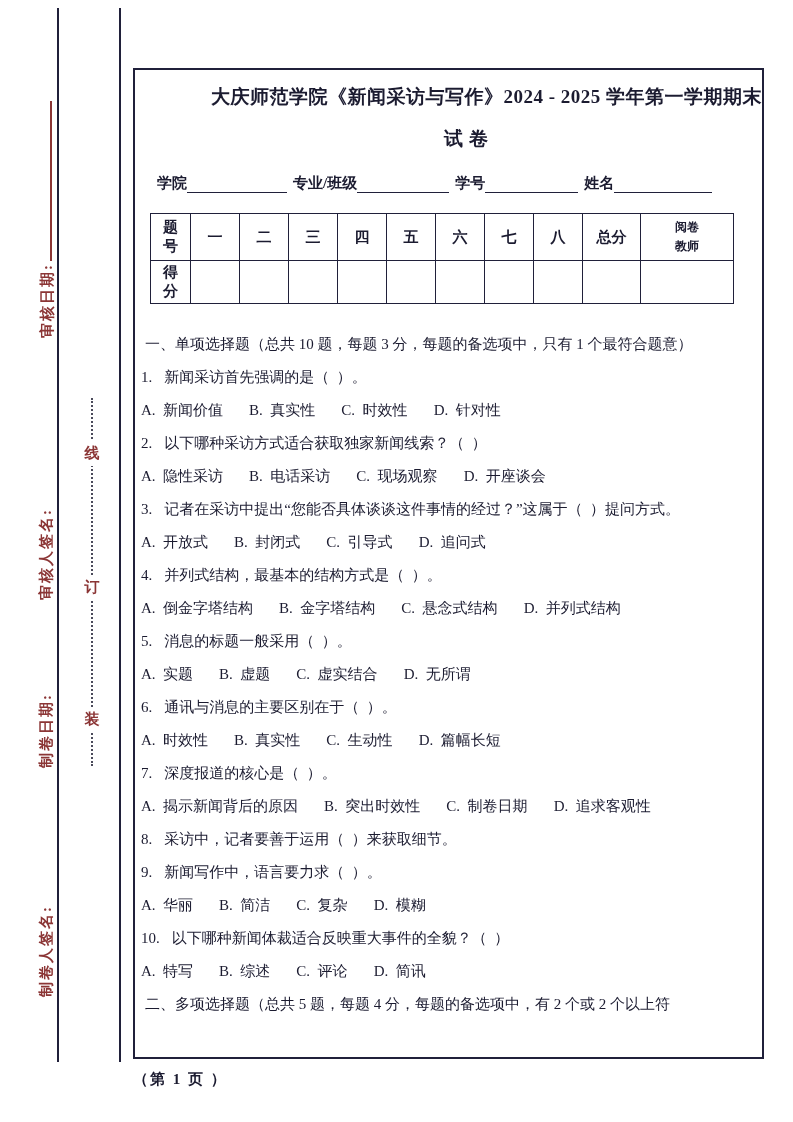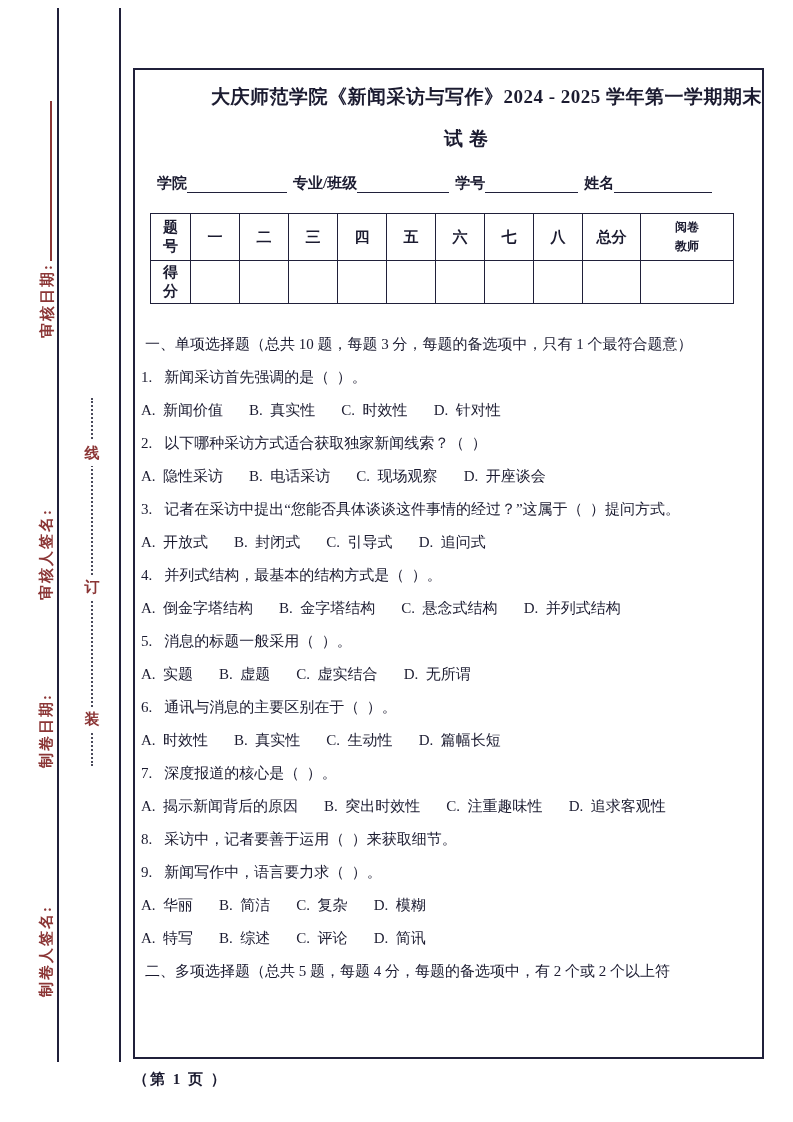--- a/index.html
+++ b/index.html
@@ -268,24 +268,25 @@
           <div class="line optline"><span class="opt">A.  隐性采访</span><span class="opt">B.  电话采访</span><span class="opt">C.  现场观察</span><span class="opt">D.  开座谈会</span></div>
           <div class="line qline"><span class="qnum">3.</span><span class="qtext">记者在采访中提出“您能否具体谈谈这件事情的经过？”这属于（  ）提问方式。</span></div>
           <div class="line optline"><span class="opt">A.  开放式</span><span class="opt">B.  封闭式</span><span class="opt">C.  引导式</span><span class="opt">D.  追问式</span></div>
           <div class="line qline"><span class="qnum">4.</span><span class="qtext">并列式结构，最基本的结构方式是（  ）。</span></div>
           <div class="line optline"><span class="opt">A.  倒金字塔结构</span><span class="opt">B.  金字塔结构</span><span class="opt">C.  悬念式结构</span><span class="opt">D.  并列式结构</span></div>
           <div class="line qline"><span class="qnum">5.</span><span class="qtext">消息的标题一般采用（  ）。</span></div>
           <div class="line optline"><span class="opt">A.  实题</span><span class="opt">B.  虚题</span><span class="opt">C.  虚实结合</span><span class="opt">D.  无所谓</span></div>
           <div class="line qline"><span class="qnum">6.</span><span class="qtext">通讯与消息的主要区别在于（  ）。</span></div>
           <div class="line optline"><span class="opt">A.  时效性</span><span class="opt">B.  真实性</span><span class="opt">C.  生动性</span><span class="opt">D.  篇幅长短</span></div>
           <div class="line qline"><span class="qnum">7.</span><span class="qtext">深度报道的核心是（  ）。</span></div>
-          <div class="line optline"><span class="opt">A.  揭示新闻背后的原因</span><span class="opt">B.  突出时效性</span><span class="opt">C.  注重趣味性</span><span class="opt">D.  追求客观性</span></div>
+          <div class="line optline"><span class="opt">A.  揭示新闻背后的原因</span><span class="opt">B.  突出时效性</span><span class="opt">C.  制卷日期</span><span class="opt">D.  追求客观性</span></div>
           <div class="line qline"><span class="qnum">8.</span><span class="qtext">采访中，记者要善于运用（  ）来获取细节。</span></div>
           <div class="line qline"><span class="qnum">9.</span><span class="qtext">新闻写作中，语言要力求（  ）。</span></div>
           <div class="line optline"><span class="opt">A.  华丽</span><span class="opt">B.  简洁</span><span class="opt">C.  复杂</span><span class="opt">D.  模糊</span></div>
+          <div class="line qline"><span class="qnum">10.</span><span class="qtext">以下哪种新闻体裁适合反映重大事件的全貌？（  ）</span></div>
           <div class="line optline"><span class="opt">A.  特写</span><span class="opt">B.  综述</span><span class="opt">C.  评论</span><span class="opt">D.  简讯</span></div>
         </div>
       <div class="line sec">二、多项选择题（总共 5 题，每题 4 分，每题的备选项中，有 2 个或 2 个以上符</div>
     </div>
 
   </div>
 
   <div class="footer">（第 1 页 ）</div>
 
 </div>

